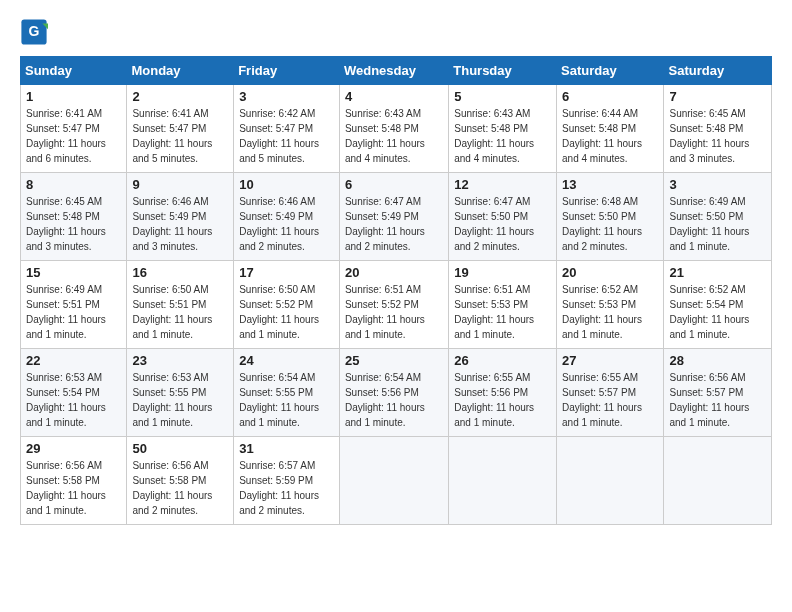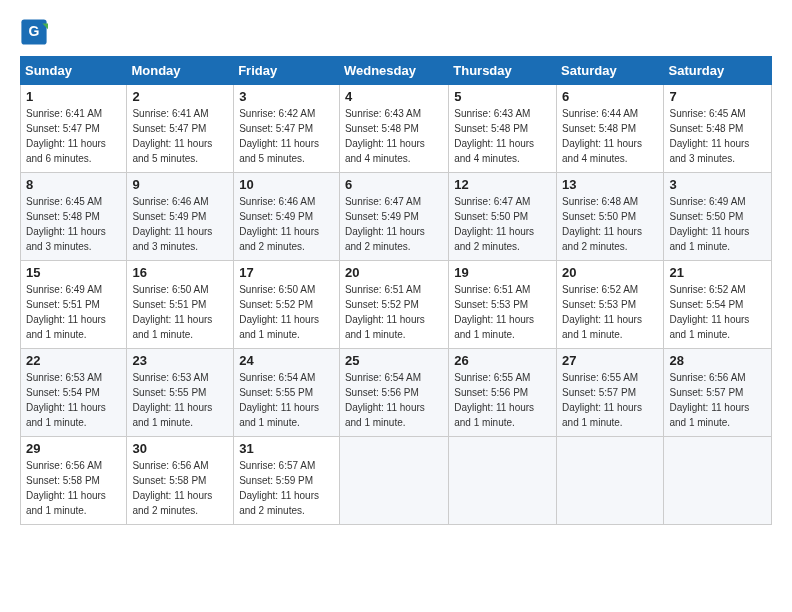--- a/index.html
+++ b/index.html
@@ -247,21 +247,21 @@
             <span class="day-num">28</span>
             <div class="day-info">Sunrise: 6:56 AM<br>Sunset: 5:57 PM<br>Daylight: 11 hours and 1 minute.</div>
           </td>
         </tr>
         <tr>
           <td>
             <span class="day-num">29</span>
             <div class="day-info">Sunrise: 6:56 AM<br>Sunset: 5:58 PM<br>Daylight: 11 hours and 1 minute.</div>
           </td>
           <td>
-            <span class="day-num">30</span>
+            <span class="day-num">50</span>
             <div class="day-info">Sunrise: 6:56 AM<br>Sunset: 5:58 PM<br>Daylight: 11 hours and 2 minutes.</div>
           </td>
           <td>
             <span class="day-num">31</span>
             <div class="day-info">Sunrise: 6:57 AM<br>Sunset: 5:59 PM<br>Daylight: 11 hours and 2 minutes.</div>
           </td>
           <td class="empty-cell"></td>
           <td class="empty-cell"></td>
           <td class="empty-cell"></td>
           <td class="empty-cell"></td>

